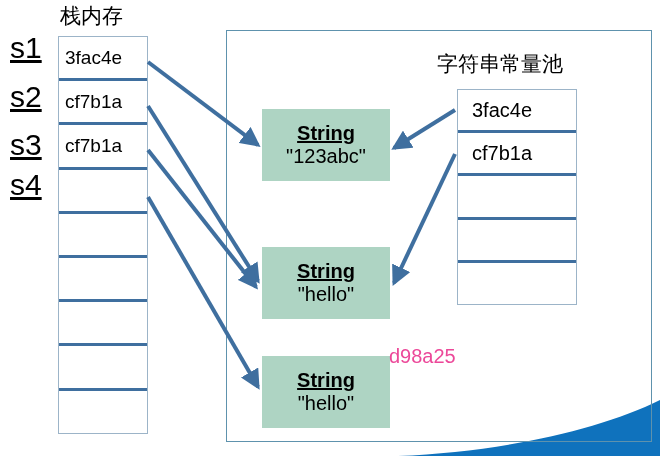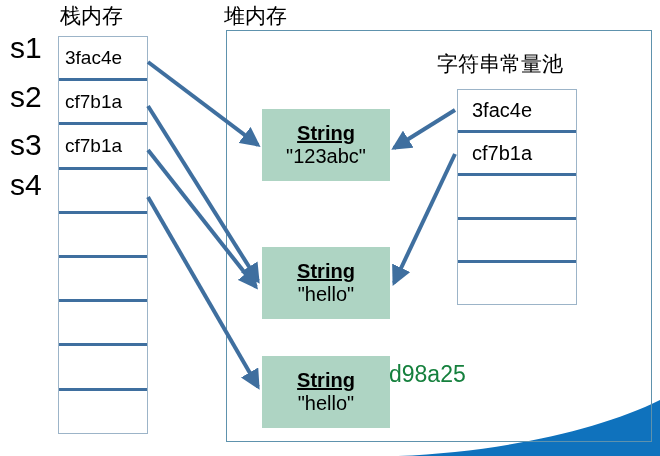--- a/index.html
+++ b/index.html
@@ -31,20 +31,21 @@
   
   .var-label {
     position: absolute;
     left: 10px;
     width: 46px;
     text-align: left;
     font-size: 30px;
     line-height: 1;
     color: #000000;
     font-family: "Liberation Sans", "DejaVu Sans", sans-serif;
+    text-decoration: underline;
   }
 
   
   .mem-table {
     position: absolute;
     border: 1px solid #9cb4c8;
     background: #ffffff;
     box-sizing: border-box;
     text-align: right;
   }
@@ -110,23 +111,23 @@
     font-family: "Liberation Sans", "DejaVu Sans", sans-serif;
   }
   #str-0 { left: 262px; top: 109px; }
   #str-1 { left: 262px; top: 247px; }
   #str-2 { left: 262px; top: 356px; }
 
   
   #note-d98a25 {
     position: absolute;
     left: 389px;
-    top: 361px;
-    font-size: 23px;
-    color: #15803d;
+    top: 345px;
+    font-size: 20px;
+    color: #ec4899;
     white-space: nowrap;
     font-family: "Liberation Sans", "DejaVu Sans", sans-serif;
   }
 
   
   #arrow-layer, #decor-layer {
     position: absolute;
     left: 0; top: 0;
     width: 660px; height: 456px;
     pointer-events: none;
@@ -137,21 +138,20 @@
 </head>
 <body>
 
 <div id="canvas">
 
   <svg id="decor-layer" viewBox="0 0 660 456" width="660" height="456" xmlns="http://www.w3.org/2000/svg">
     <path d="M 398 456 C 500 452 600 430 660 400 L 660 456 Z" fill="#0f72bd"></path>
   </svg>
 
   <div class="caption" id="cap-stack">栈内存</div>
-  <div class="caption" id="cap-heap">堆内存</div>
   <div class="caption" id="cap-pool">字符串常量池</div>
 
   <div class="var-label" style="top:33px">s1</div>
   <div class="var-label" style="top:82px">s2</div>
   <div class="var-label" style="top:130px">s3</div>
   <div class="var-label" style="top:170px">s4</div>
 
   <div id="heap-box"></div>
 
   <div class="mem-table" id="stack-table">

